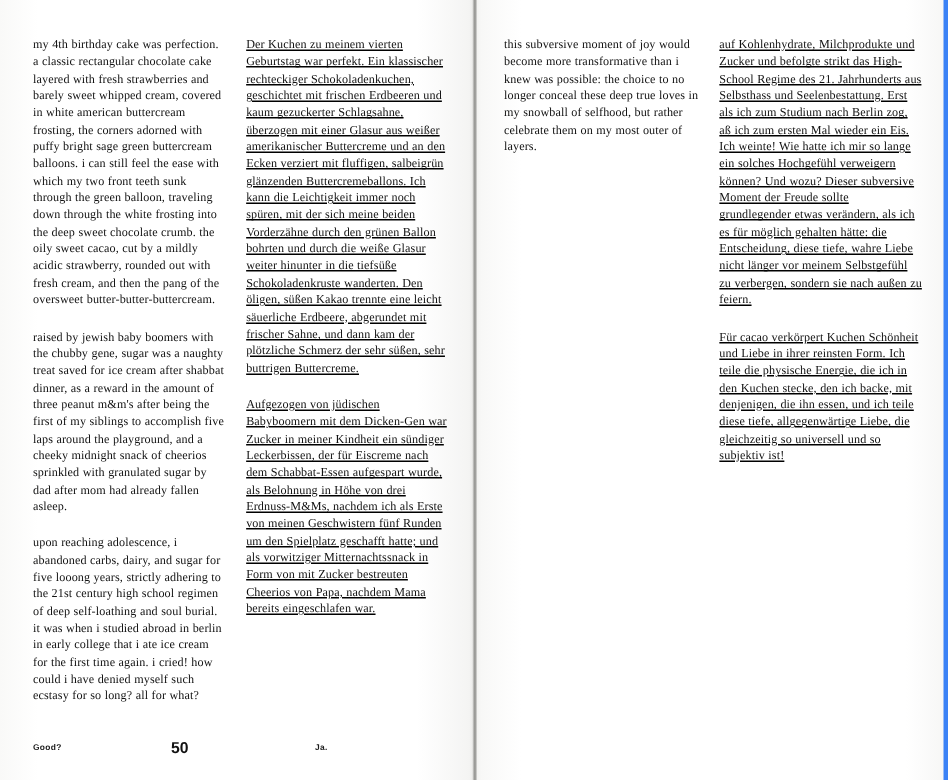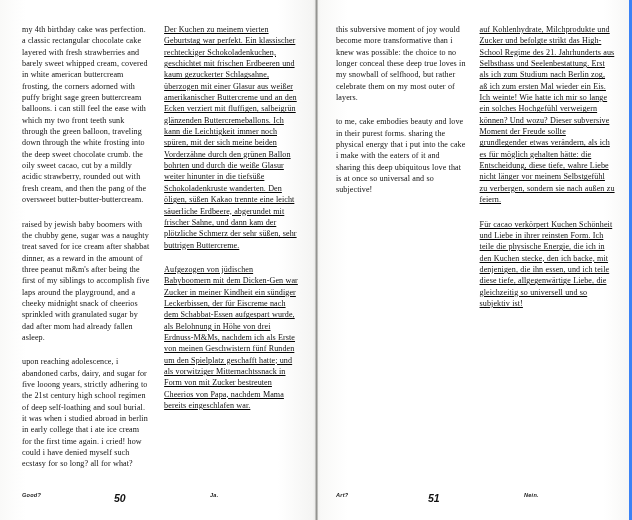--- a/index.html
+++ b/index.html
@@ -71,23 +71,22 @@
   .col p:last-child {
     margin-bottom: 0;
   }
   .footer {
     position: absolute;
     left: 0;
     right: 0;
     bottom: 14px;
     height: 14px;
     display: flex;
-    align-items: flex-start;
+    align-items: center;
     font-family: "Liberation Sans", "DejaVu Sans", sans-serif;
-    font-style: italic;
   }
   .footer-left {
     padding-left: 22px;
   }
   .footer-right {
     padding-left: 20px;
   }
   .foot-run {
     font-size: 5.6px;
     font-weight: bold;
@@ -139,30 +138,24 @@
     </div>
   </div>
 
   <div class="gutter"></div>
 
   <div class="page page-right">
     <div class="cols">
 
       <div class="col col-en">
         <p>this subversive moment of joy would become more transformative than i knew was possible: the choice to no longer conceal these deep true loves in my snowball of selfhood, but rather celebrate them on my most outer of layers.</p>
-        <p>to me, cake embodies beauty and love in their purest forms. sharing the physical energy that i put into the cake i make with the eaters of it and sharing this deep ubiquitous love that is at once so universal and so subjective!</p>
       </div>
 
       <div class="col col-de">
         <p>auf Kohlenhydrate, Milchprodukte und Zucker und befolgte strikt das High-School Regime des 21. Jahrhunderts aus Selbsthass und Seelenbestattung. Erst als ich zum Studium nach Berlin zog, aß ich zum ersten Mal wieder ein Eis. Ich weinte! Wie hatte ich mir so lange ein solches Hochgefühl verweigern können? Und wozu? Dieser subversive Moment der Freude sollte grundlegender etwas verändern, als ich es für möglich gehalten hätte: die Entscheidung, diese tiefe, wahre Liebe nicht länger vor meinem Selbstgefühl zu verbergen, sondern sie nach außen zu feiern.</p>
         <p>Für cacao verkörpert Kuchen Schönheit und Liebe in ihrer reinsten Form. Ich teile die physische Energie, die ich in den Kuchen stecke, den ich backe, mit denjenigen, die ihn essen, und ich teile diese tiefe, allgegenwärtige Liebe, die gleichzeitig so universell und so subjektiv ist!</p>
       </div>
 
     </div>
 
-    <div class="footer footer-right">
-      <span class="foot-run">Art?</span>
-      <span class="foot-num">51</span>
-      <span class="foot-run-alt">Nein.</span>
-    </div>
   </div>
 
 </div>
 
 </body></html>

